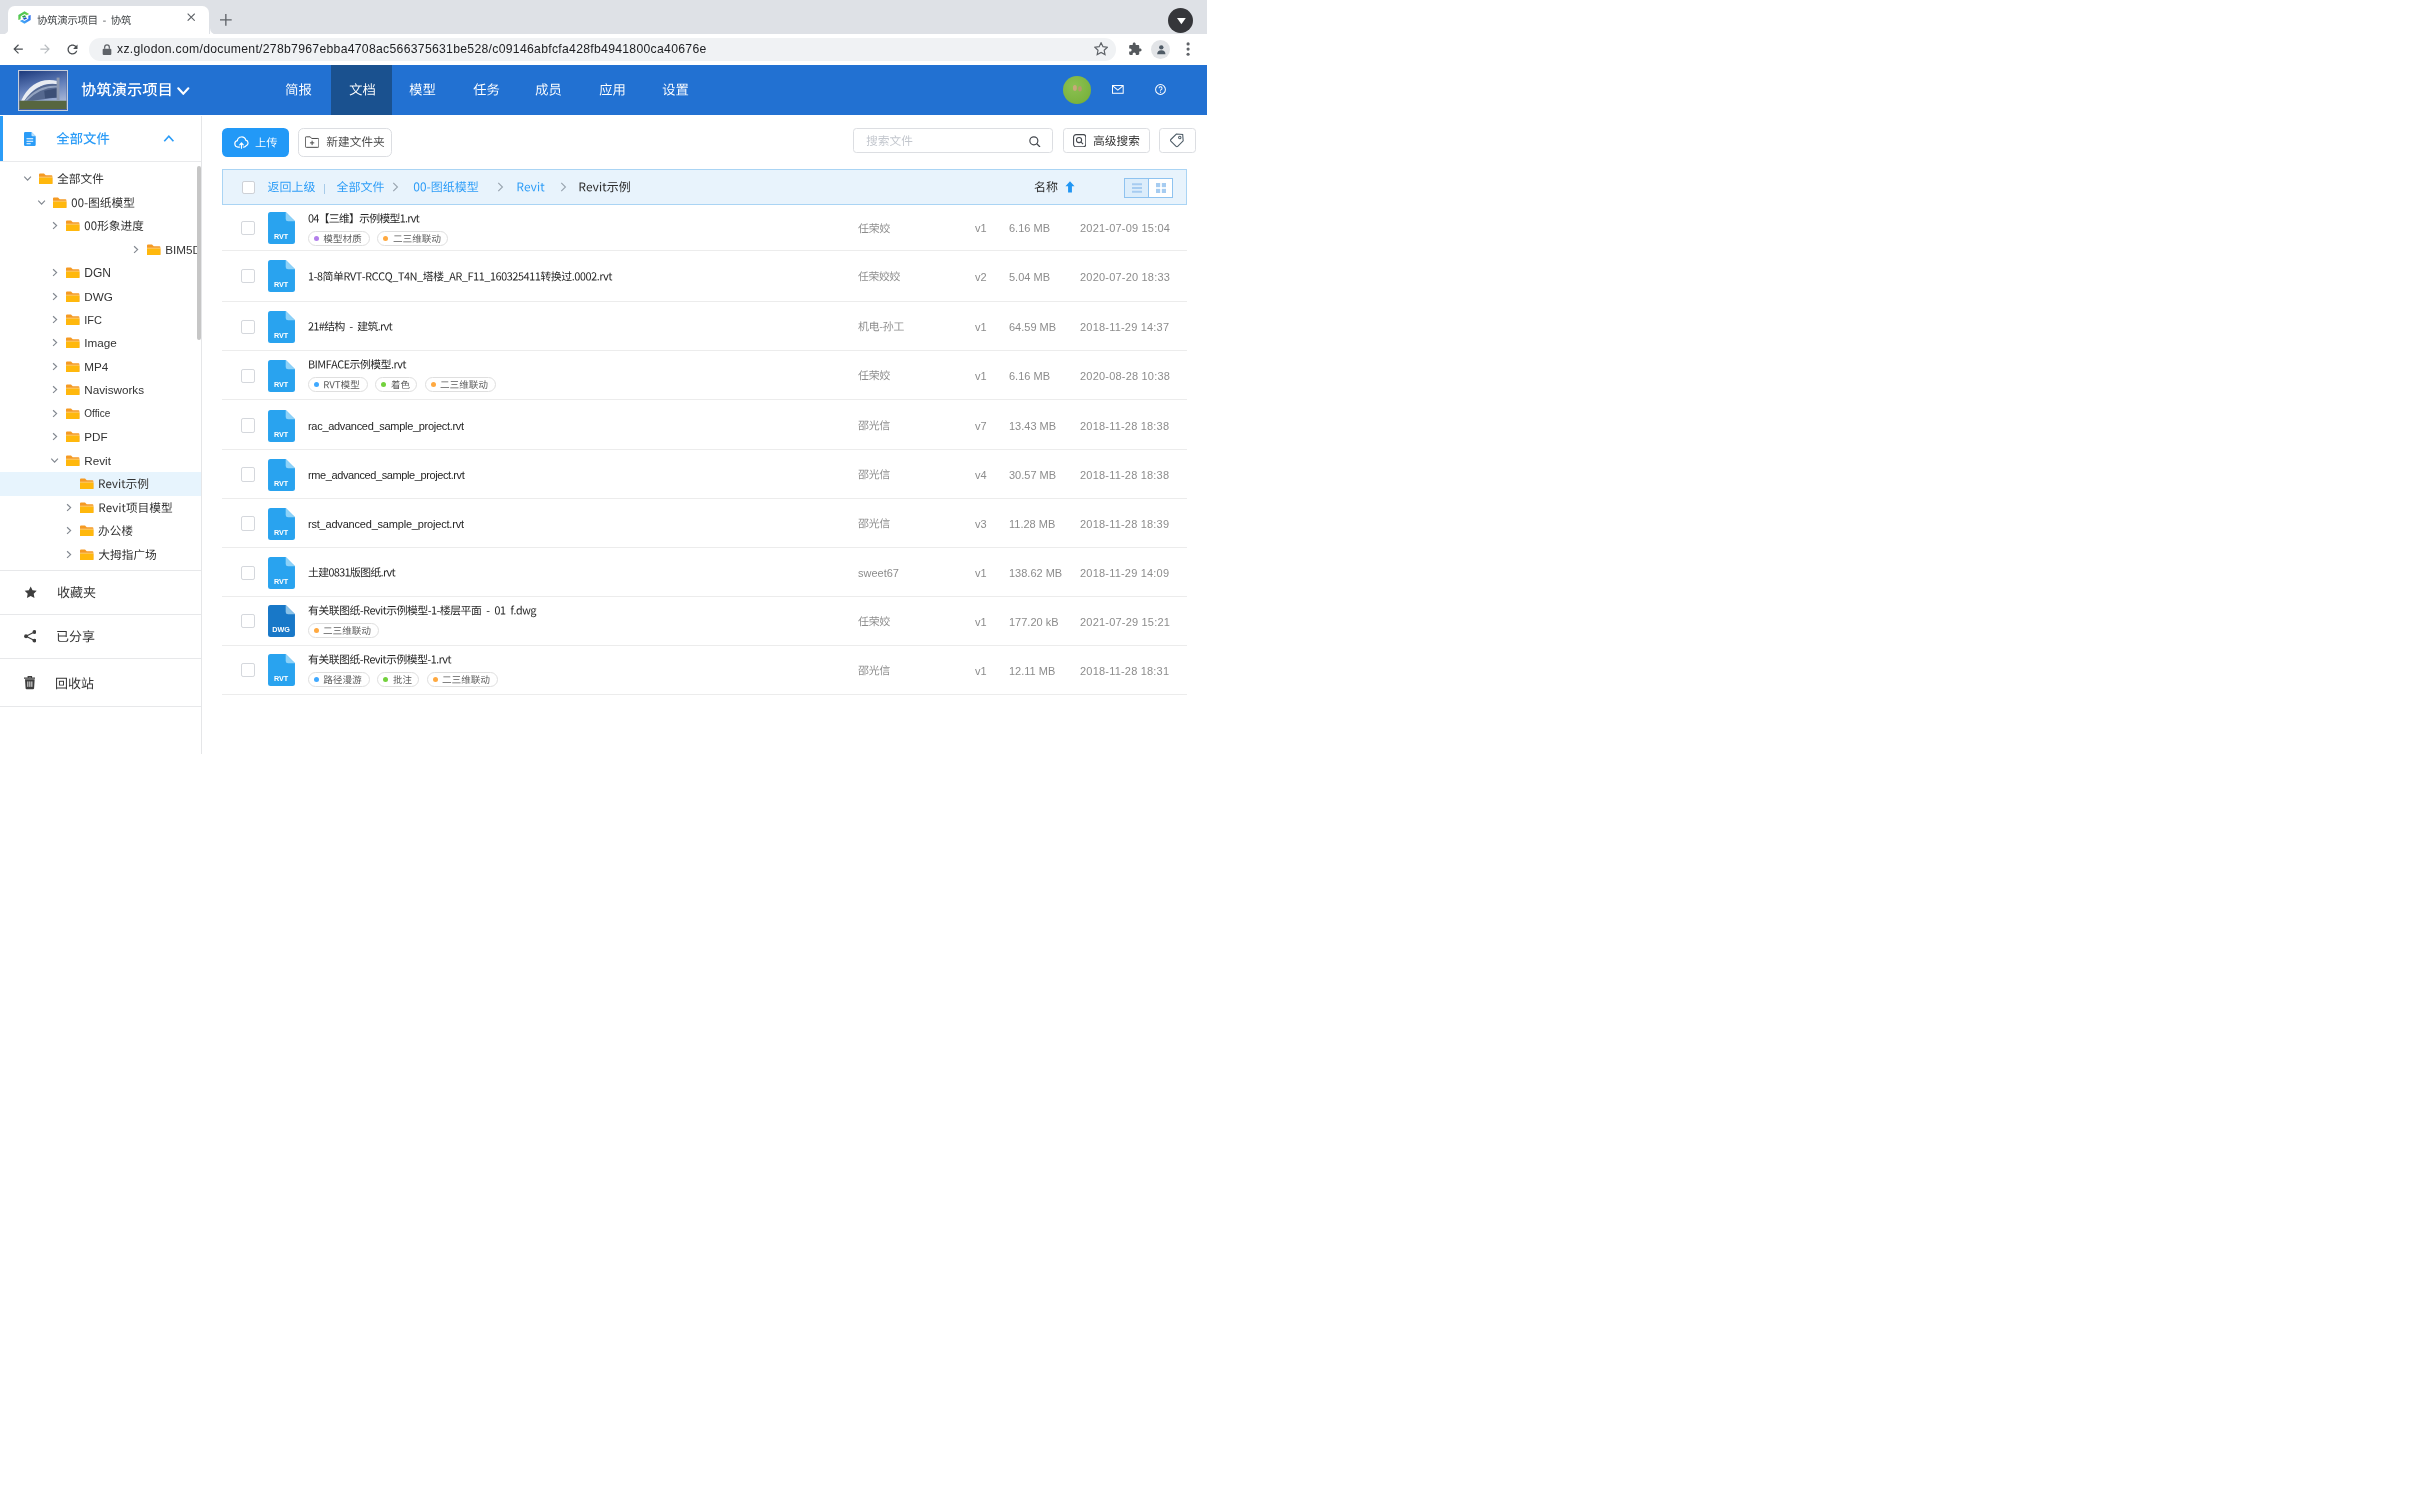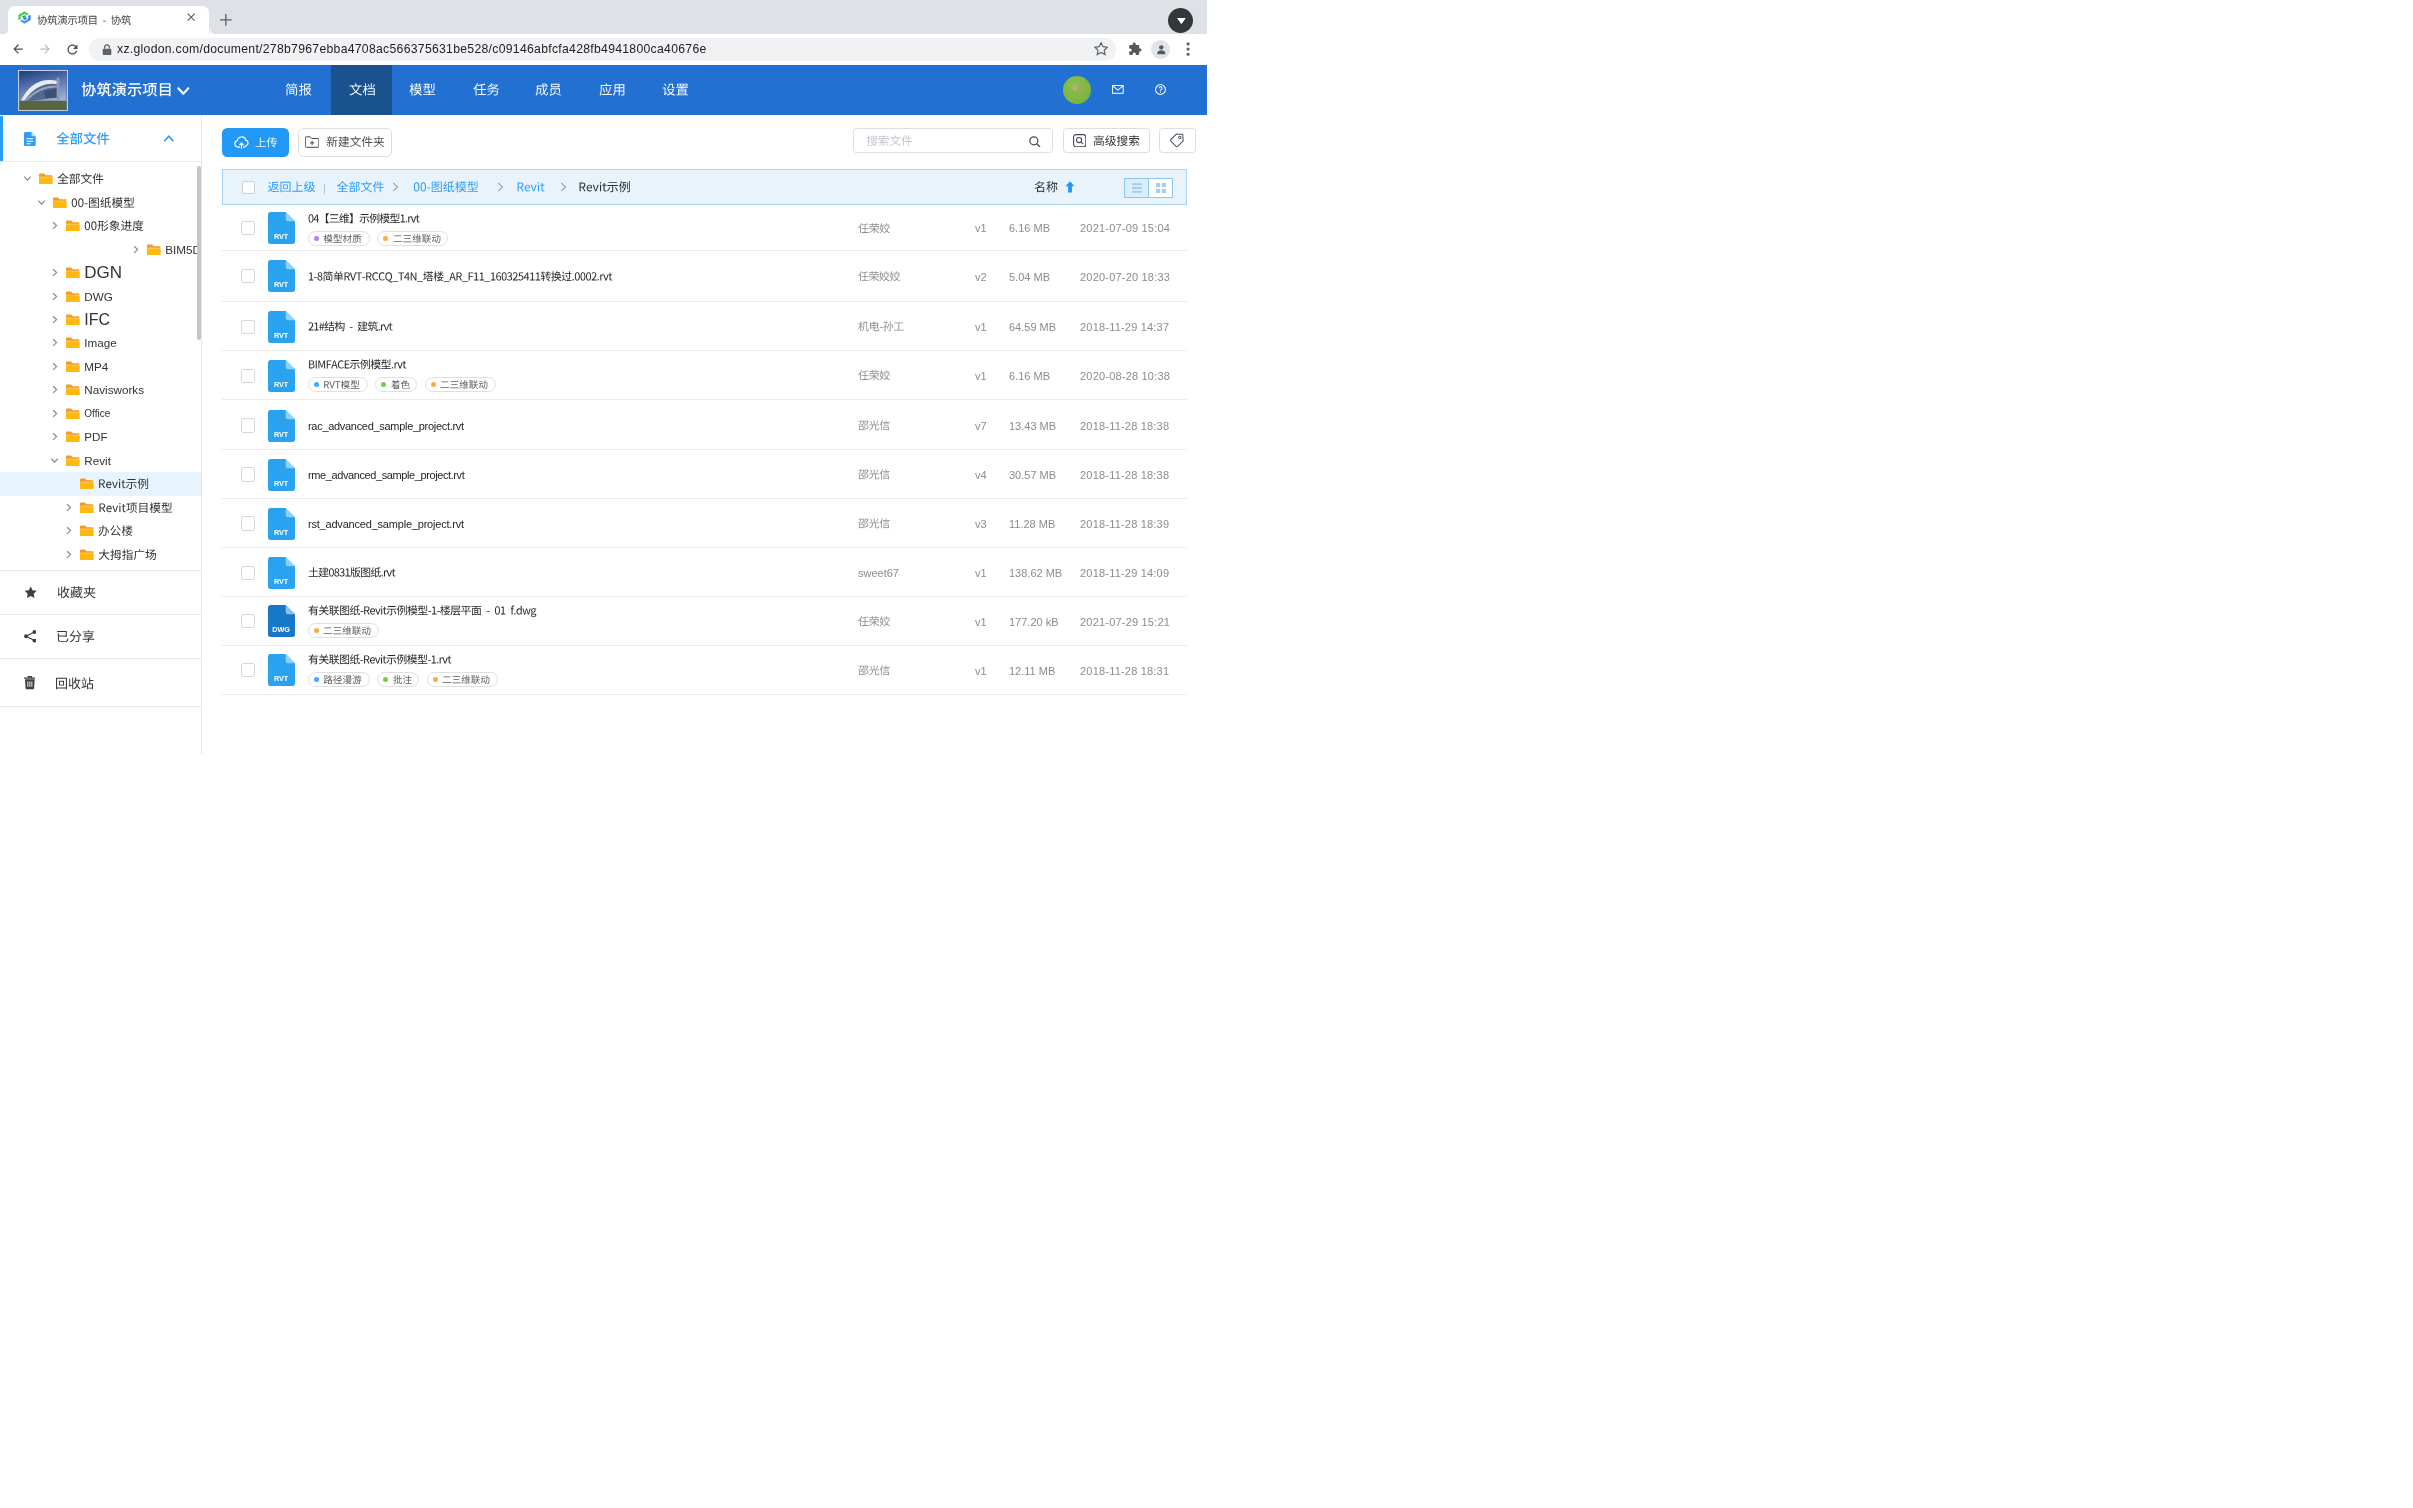--- a/index.html
+++ b/index.html
@@ -314,21 +314,21 @@
       <svg width="9.2" height="9.2" viewBox="0 0 11 11" style="flex:none">
         <path d="M3.7 1.5 L7.9 5.5 L3.7 9.5" stroke="#828890" stroke-width="1.4" fill="none"></path>
       </svg>
       <div style="width:7.1px;flex:none"></div>
       <svg width="13.4" height="11.3" viewBox="0 0 16 13.5" style="flex:none">
  <path d="M1.2 0.5 H6 L8 2.6 H14.8 A1.2 1.2 0 0 1 16 3.8 V12.3 A1.2 1.2 0 0 1 14.8 13.5 H1.2 A1.2 1.2 0 0 1 0 12.3 V1.7 A1.2 1.2 0 0 1 1.2 0.5 Z" fill="#f59a23"></path>
  <path d="M0 4.6 H16 V5.4 H0 Z" fill="#fff"></path>
  <path d="M0 5.4 H16 V12.3 A1.2 1.2 0 0 1 14.8 13.5 H1.2 A1.2 1.2 0 0 1 0 12.3 Z" fill="#ffb80d"></path>
       </svg>
       <div style="width:4.6px;flex:none"></div>
-      <span style="font-size:17px;color:#333">DGN</span>
+      <span style="font-size:12px;color:#333">DGN</span>
     </div>
     <div class="abs flex" style="left:0;top:285px;width:201px;height:23.5px;">
       <div style="width:50px;flex:none"></div>
       <svg width="9.2" height="9.2" viewBox="0 0 11 11" style="flex:none">
         <path d="M3.7 1.5 L7.9 5.5 L3.7 9.5" stroke="#828890" stroke-width="1.4" fill="none"></path>
       </svg>
       <div style="width:7.1px;flex:none"></div>
       <svg width="13.4" height="11.3" viewBox="0 0 16 13.5" style="flex:none">
  <path d="M1.2 0.5 H6 L8 2.6 H14.8 A1.2 1.2 0 0 1 16 3.8 V12.3 A1.2 1.2 0 0 1 14.8 13.5 H1.2 A1.2 1.2 0 0 1 0 12.3 V1.7 A1.2 1.2 0 0 1 1.2 0.5 Z" fill="#f59a23"></path>
  <path d="M0 4.6 H16 V5.4 H0 Z" fill="#fff"></path>
@@ -342,21 +342,21 @@
       <svg width="9.2" height="9.2" viewBox="0 0 11 11" style="flex:none">
         <path d="M3.7 1.5 L7.9 5.5 L3.7 9.5" stroke="#828890" stroke-width="1.4" fill="none"></path>
       </svg>
       <div style="width:7.1px;flex:none"></div>
       <svg width="13.4" height="11.3" viewBox="0 0 16 13.5" style="flex:none">
  <path d="M1.2 0.5 H6 L8 2.6 H14.8 A1.2 1.2 0 0 1 16 3.8 V12.3 A1.2 1.2 0 0 1 14.8 13.5 H1.2 A1.2 1.2 0 0 1 0 12.3 V1.7 A1.2 1.2 0 0 1 1.2 0.5 Z" fill="#f59a23"></path>
  <path d="M0 4.6 H16 V5.4 H0 Z" fill="#fff"></path>
  <path d="M0 5.4 H16 V12.3 A1.2 1.2 0 0 1 14.8 13.5 H1.2 A1.2 1.2 0 0 1 0 12.3 Z" fill="#ffb80d"></path>
       </svg>
       <div style="width:4.6px;flex:none"></div>
-      <span style="font-size:16px;color:#333">IFC</span>
+      <span style="font-size:11px;color:#333">IFC</span>
     </div>
     <div class="abs flex" style="left:0;top:331px;width:201px;height:23.5px;">
       <div style="width:50px;flex:none"></div>
       <svg width="9.2" height="9.2" viewBox="0 0 11 11" style="flex:none">
         <path d="M3.7 1.5 L7.9 5.5 L3.7 9.5" stroke="#828890" stroke-width="1.4" fill="none"></path>
       </svg>
       <div style="width:7.1px;flex:none"></div>
       <svg width="13.4" height="11.3" viewBox="0 0 16 13.5" style="flex:none">
  <path d="M1.2 0.5 H6 L8 2.6 H14.8 A1.2 1.2 0 0 1 16 3.8 V12.3 A1.2 1.2 0 0 1 14.8 13.5 H1.2 A1.2 1.2 0 0 1 0 12.3 V1.7 A1.2 1.2 0 0 1 1.2 0.5 Z" fill="#f59a23"></path>
  <path d="M0 4.6 H16 V5.4 H0 Z" fill="#fff"></path>

